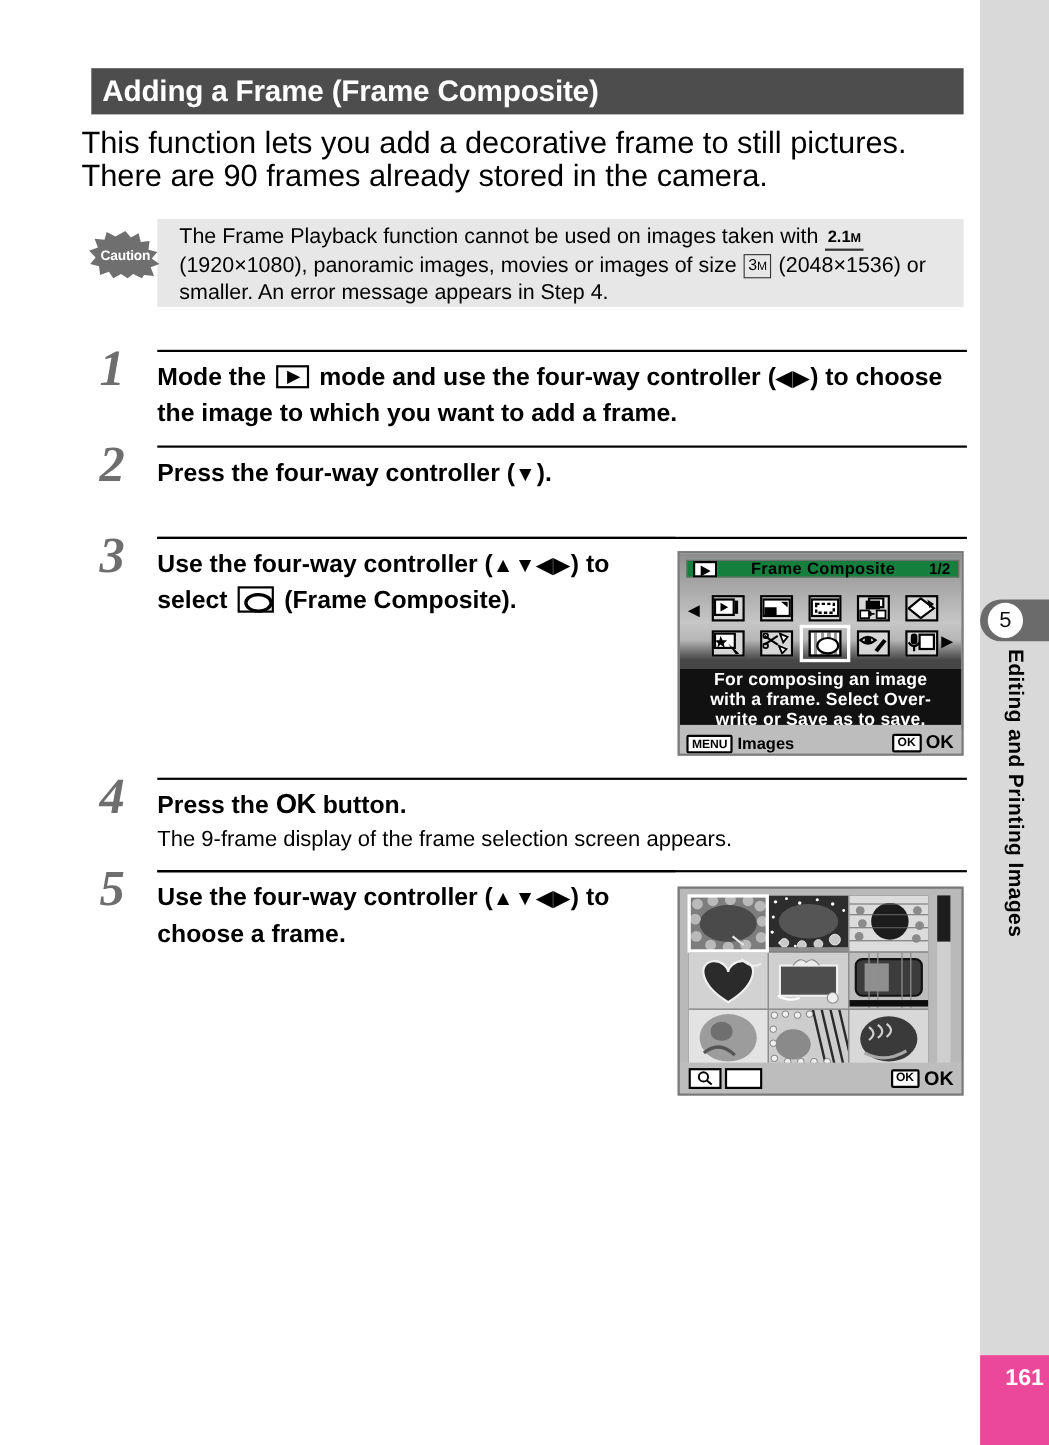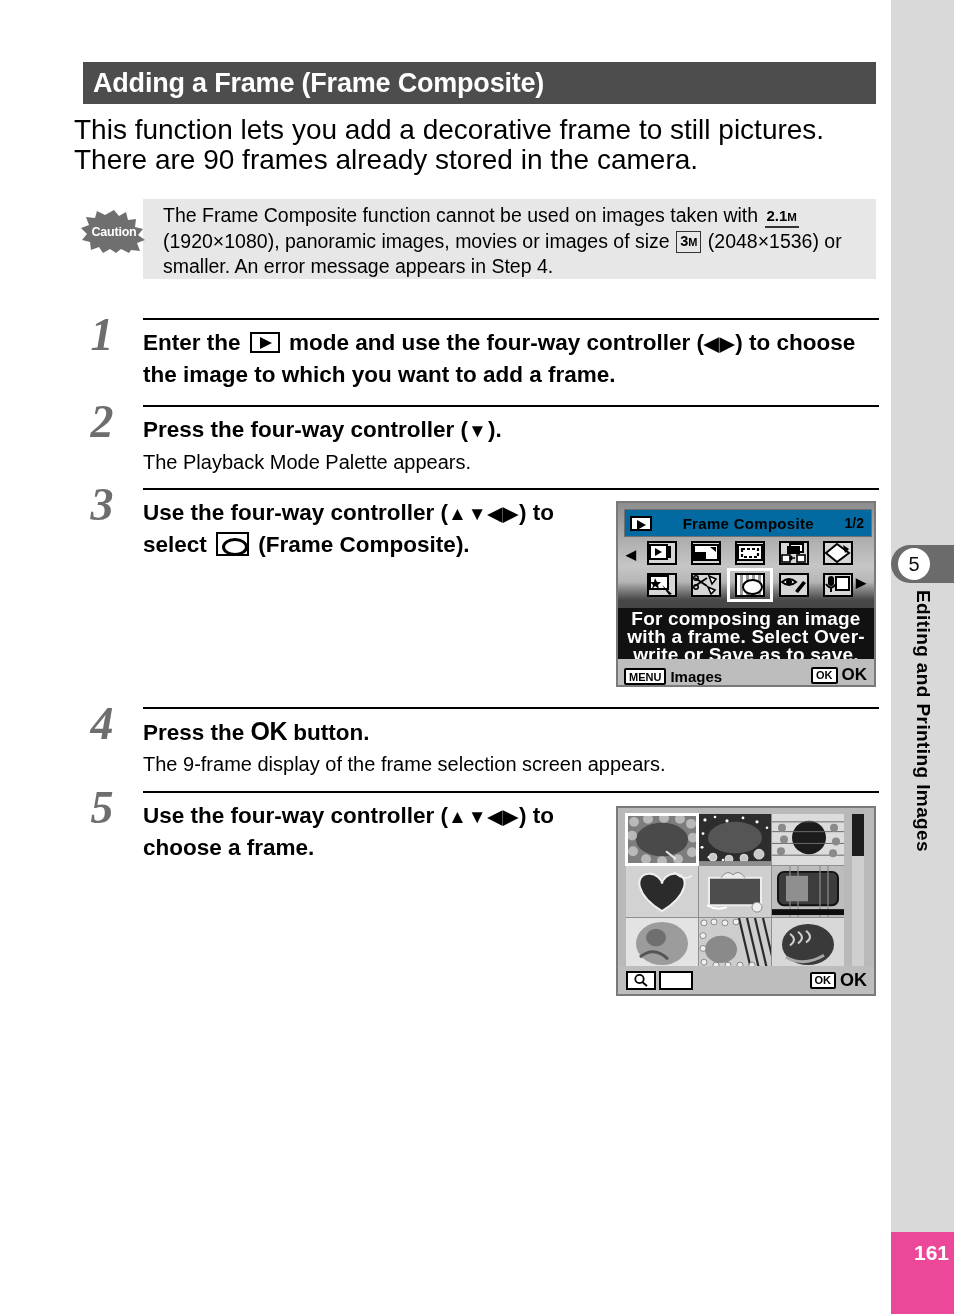--- a/index.html
+++ b/index.html
@@ -132,21 +132,21 @@
     font-weight: bold;
     letter-spacing: -0.2px;
   }
 
   
   .sz-badge {
     display: inline-block;
     border: 1.5px solid #333;
     padding: 0px 3px;
     font-size: 14.5px;
-    font-weight: bold;
+    font-weight: normal;
     line-height: 19px;
     vertical-align: 2px;
     margin: 0 1px;
   }
   .sz-badge .m { font-size: 11px; }
   .sz-badge-ul {
     display: inline-block;
     border-bottom: 2.5px solid #333;
     padding: 0px 2px;
     font-size: 15px;
@@ -251,22 +251,22 @@
     background: linear-gradient(180deg,#8e8e8e 0%,#a9a9a9 30%,#c6c6c6 60%,#9b9b9b 100%);
   }
   .pal-sky::after {
     content:"";
     position:absolute; left:0; bottom:0; width:100%; height:26px;
     background: linear-gradient(180deg,rgba(60,60,60,0) 0%,rgba(40,40,40,0.75) 70%);
   }
   .pal-titlebar {
     position: absolute;
     left: 6px; top: 6px;
-    width: 248px; height: 28px;
-    background: #0369a1;
+    width: 248px; height: 16px;
+    background: #15803d;
     border: 1.5px solid #6f6f6f;
     display: flex;
     align-items: center;
   }
   .pal-titlebar .pico {
     width: 22px; height: 15px;
     border: 2px solid #000;
     background: #fff;
     margin-left: 5px;
     position: relative;
@@ -335,21 +335,21 @@
     top: 44px;
   }
   .pal-arrow-l { left: 8px; }
   .pal-arrow-r { right: 8px; top: 72px; }
   .pal-desc {
     position: absolute;
     left: 0; top: 105px;
     width: 100%; height: 55px;
     background: #111111;
     color: #ffffff;
-    font-size: 19px;
+    font-size: 16px;
     font-weight: bold;
     line-height: 18px;
     text-align: center;
     padding-top: 2px;
     letter-spacing: 0.2px;
   }
   .pal-footer {
     position: absolute;
     left: 0; bottom: 0;
     width: 100%; height: 26px;
@@ -443,45 +443,44 @@
   <div class="intro">This function lets you add a decorative frame to still pictures. There are 90 frames already stored in the camera.</div>
 
   <div class="caution-wrap"></div>
   <div class="caution-badge">
     <svg width="68" height="45" viewBox="0 0 68 45" aria-hidden="true">
       <polygon fill="#6f6f6f" points="34,1 39,7 46,3 48,11 56,10 55,18 63,20 58,26 65,31 57,34 60,42 51,41 49,44 41,40 36,44 30,40 23,44 19,38 11,41 10,33 2,31 7,25 1,19 9,16 6,8 15,9 17,2 25,6"></polygon>
     </svg>
     <div class="cap">Caution</div>
   </div>
   <div class="caution-text">
-    <span>The Frame Composite function cannot be used on images taken with</span>
+    <span>The Frame Playback function cannot be used on images taken with</span>
     <span class="sz-badge-ul"><span>2.1</span><span class="m">M</span></span>
     <span>(1920×1080), panoramic images, movies or images of size</span>
     <span class="sz-badge"><span>3</span><span class="m">M</span></span>
     <span>(2048×1536) or smaller. An error message appears in Step 4.</span>
   </div>
 
   <div class="step" style="top:318px;">
     <div class="step-num">1</div>
     <div class="step-body">
       <div class="step-title">
-        <span>Enter the</span>
+        <span>Mode the</span>
         <span class="ico-box ico-play"></span>
         <span>mode and use the four-way controller (</span><span class="arrow">◀▶</span><span>) to choose the image to which you want to add a frame.</span>
       </div>
     </div>
   </div>
 
   <div class="step" style="top:405px;">
     <div class="step-num">2</div>
     <div class="step-body">
       <div class="step-title">
         <span>Press the four-way controller (</span><span class="arrow">▼</span><span>).</span>
       </div>
-      <div class="step-sub">The Playback Mode Palette appears.</div>
     </div>
   </div>
 
   <div class="step" style="top:488px; width:540px;">
     <div class="step-num">3</div>
     <div class="step-body" style="border-top-width:2px;">
       <div class="step-title">
         <span>Use the four-way controller (</span><span class="arrow">▲▼◀▶</span><span>) to select</span>
         <span class="ico-oval"></span>
         <span>(Frame Composite).</span>

